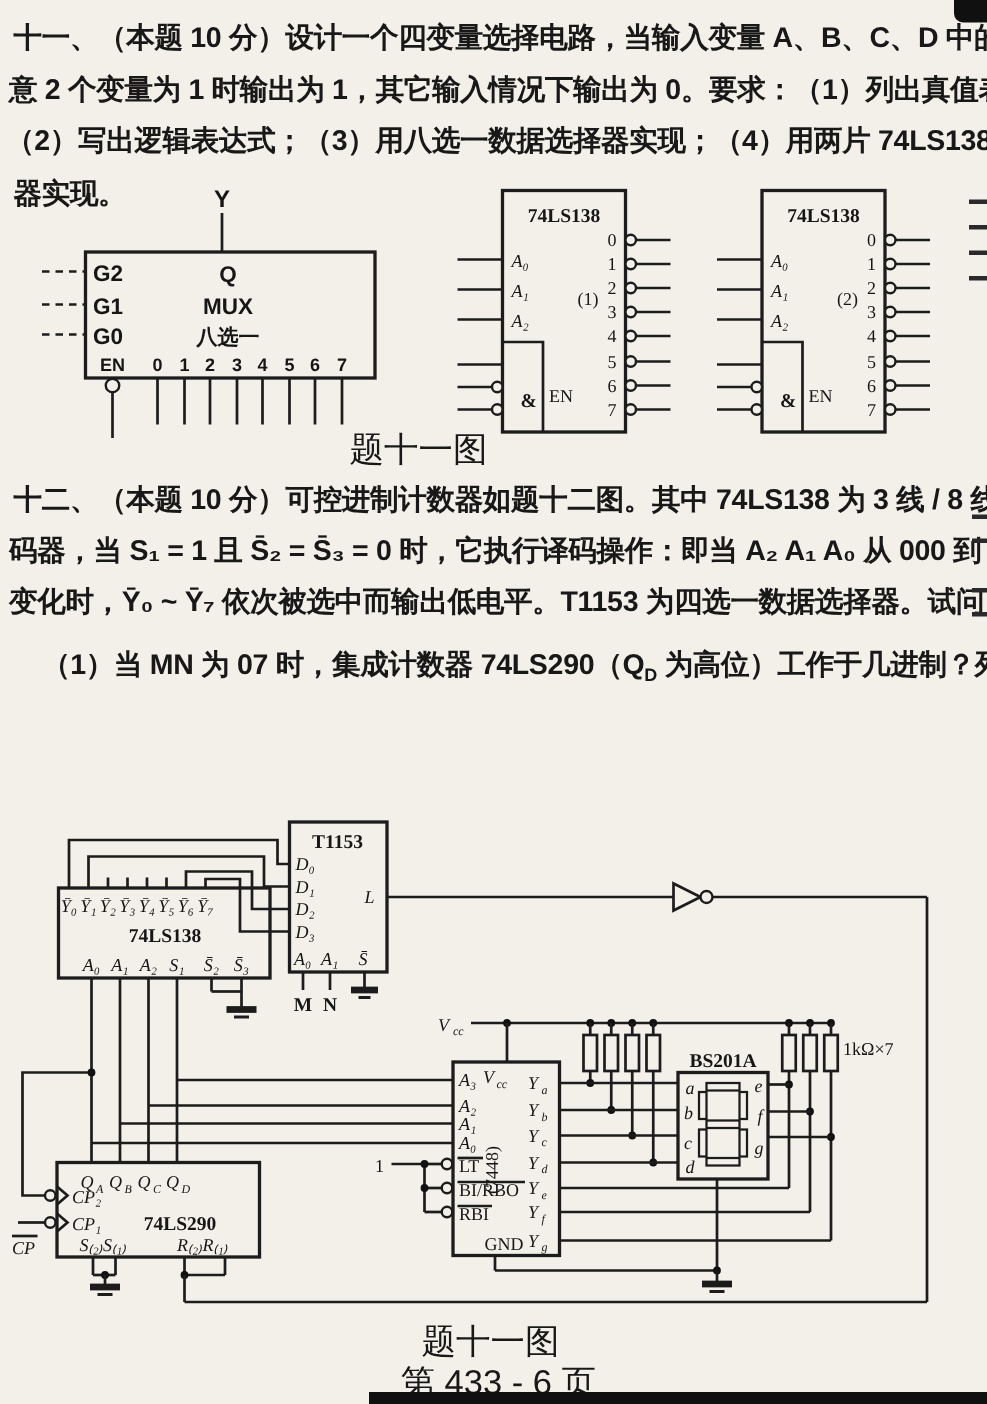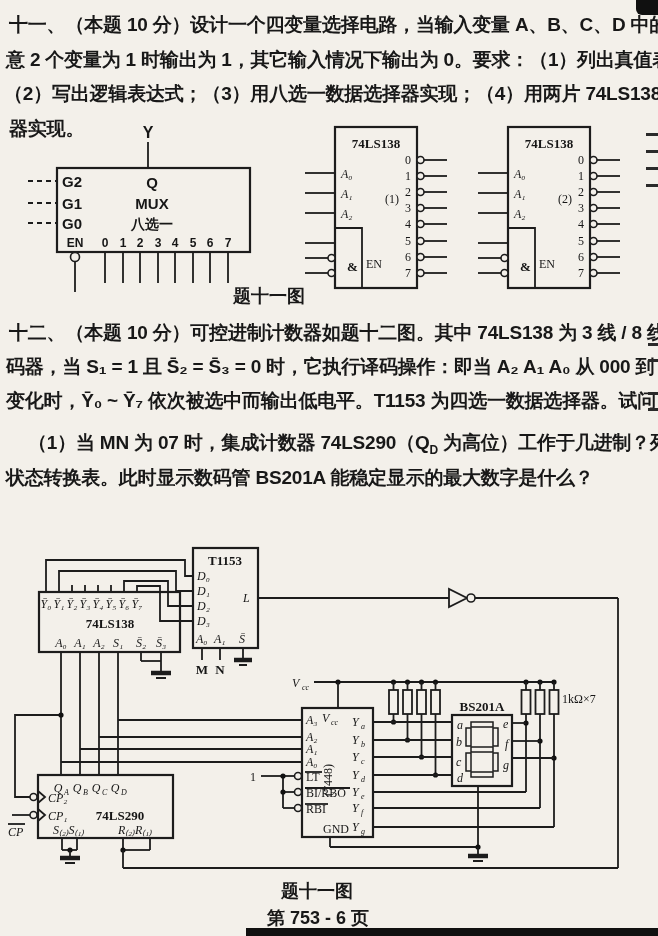--- a/index.html
+++ b/index.html
@@ -1,20 +1,20 @@
 <!DOCTYPE html>
 <html><head>
 <meta charset="utf-8">
 <style>
   html,body{margin:0;padding:0;}
   body{width:658px;height:936px;background:#e9e6e0;font-family:"Liberation Sans",sans-serif;}
   .page{position:relative;width:658px;height:936px;background:#f3f0ea;overflow:hidden;color:#1b1b1b;}
   .pline{position:absolute;white-space:nowrap;font-size:19px;font-weight:600;letter-spacing:-0.2px;color:#181818;font-family:"Liberation Sans",sans-serif;}
   .pline sub{font-size:12px;font-weight:600;}
-  .cap{position:absolute;white-space:nowrap;font-size:18px;font-weight:700;color:#181818;}
+  .cap{position:absolute;white-space:nowrap;font-size:23px;font-weight:400;color:#181818;}
   svg{position:absolute;left:0;display:block;}
   svg line,svg rect,svg path,svg polyline{stroke:#1c1c1c;fill:none;}
   .w{stroke-width:1.8;}
   .bx{stroke-width:2.2;}
   .dot{fill:#111;stroke:none;}
   .bub{fill:#f3f0ea;stroke:#1c1c1c;stroke-width:1.6;}
   text{fill:#161616;stroke:none;}
   .t{font-family:"Liberation Serif",serif;font-style:italic;font-size:12px;}
   .tn{font-family:"Liberation Serif",serif;font-size:12px;}
   .tb{font-family:"Liberation Serif",serif;font-weight:bold;font-size:13px;}
@@ -170,21 +170,20 @@
           <line class="w" x1="424" y1="273" x2="447" y2="273"></line>
       </g>
     </g>
   </svg>
   <div class="cap" style="top:284px;left:233px">题十一图</div>
 
   <div class="pline" style="top:320px;left:9px">十二、（本题 10 分）可控进制计数器如题十二图。其中 74LS138 为 3 线 / 8 线译</div>
   <div class="pline" style="top:354px;left:6px">码器，当 S₁ = 1 且 S̄₂ = S̄₃ = 0 时，它执行译码操作：即当 A₂ A₁ A₀ 从 000 到 111</div>
   <div class="pline" style="top:388px;left:6px">变化时，Ȳ₀ ~ Ȳ₇ 依次被选中而输出低电平。T1153 为四选一数据选择器。试问：</div>
   <div class="pline" style="top:430px;left:28px"><span>（1）当 MN 为 07 时，集成计数器 74LS290（Q</span><sub>D</sub><span> 为高位）工作于几进制？列出</span></div>
-  <div class="pline" style="top:465px;left:6px">状态转换表。此时显示数码管 BS201A 能稳定显示的最大数字是什么？</div>
 
   <svg style="top:538px" width="658" height="340" viewBox="0 538 658 340">
 
     <g>
       <rect class="bx" x="39" y="592" width="141" height="60"></rect>
       <g>
         <text class="t" x="46" y="608" font-size="10.5" text-anchor="middle">Ȳ₀</text>
         <text class="t" x="59" y="608" font-size="10.5" text-anchor="middle">Ȳ₁</text>
         <text class="t" x="72" y="608" font-size="10.5" text-anchor="middle">Ȳ₂</text>
         <text class="t" x="85" y="608" font-size="10.5" text-anchor="middle">Ȳ₃</text>
@@ -450,21 +449,21 @@
       <line class="w" x1="330" y1="837" x2="330" y2="847"></line>
       <line class="w" x1="330" y1="847" x2="478" y2="847"></line>
       <circle class="dot" cx="478" cy="847" r="2.6"></circle>
       <line class="w" x1="478" y1="847" x2="478" y2="855"></line>
       <line x1="468" y1="856" x2="488" y2="856" stroke-width="4.5"></line>
       <line x1="473" y1="861" x2="483" y2="861" stroke-width="2"></line>
     </g>
   </svg>
 
   <div class="cap" style="top:879px;left:281px">题十一图</div>
-  <div class="cap" style="top:906px;left:267px">第 753 - 6 页</div>
+  <div class="cap" style="top:906px;left:267px">第 433 - 6 页</div>
 
   <div class="artifact" style="top:0;left:636px;width:22px;height:15px;border-radius:0 0 0 6px"></div>
   <div class="artifact" style="top:928px;left:246px;width:412px;height:8px"></div>
   <div class="edge-dash" style="top:133px;left:646px;width:12px"></div>
   <div class="edge-dash" style="top:150px;left:646px;width:12px"></div>
   <div class="edge-dash" style="top:167px;left:646px;width:12px"></div>
   <div class="edge-dash" style="top:184px;left:646px;width:12px"></div>
   <div class="edge-dash" style="top:343px;left:648px;width:10px"></div>
   <div class="edge-dash" style="top:359px;left:648px;width:10px"></div>
   <div class="edge-dash" style="top:392px;left:648px;width:10px"></div>

